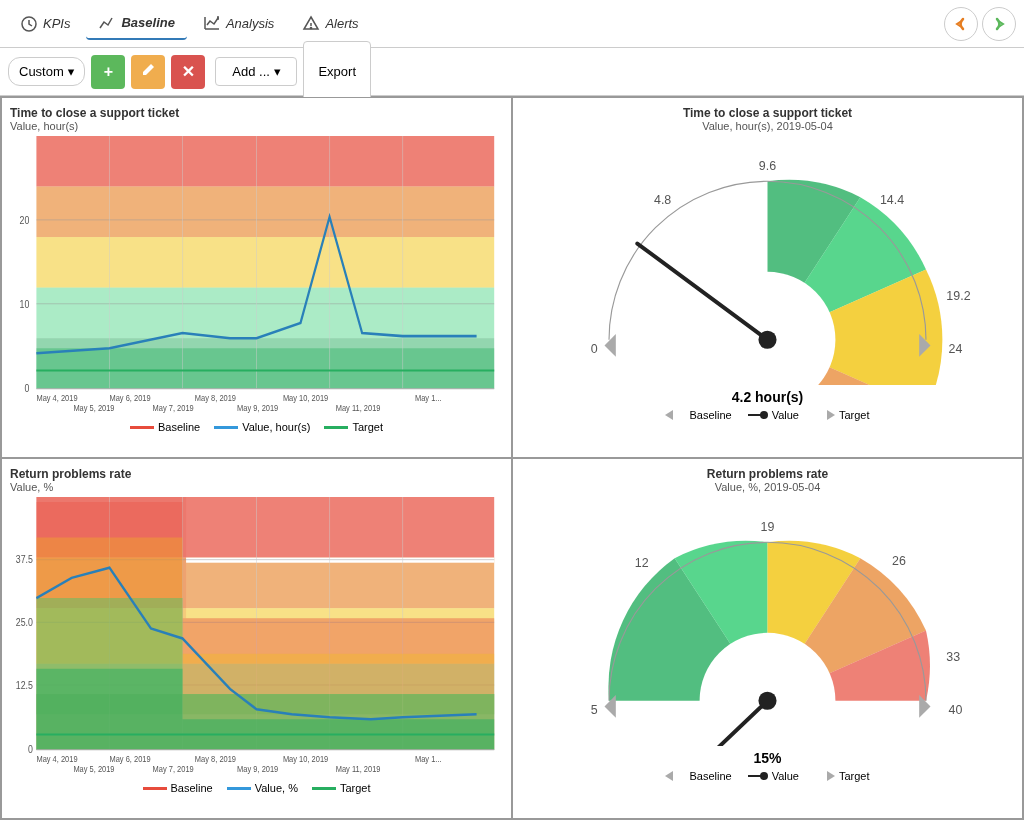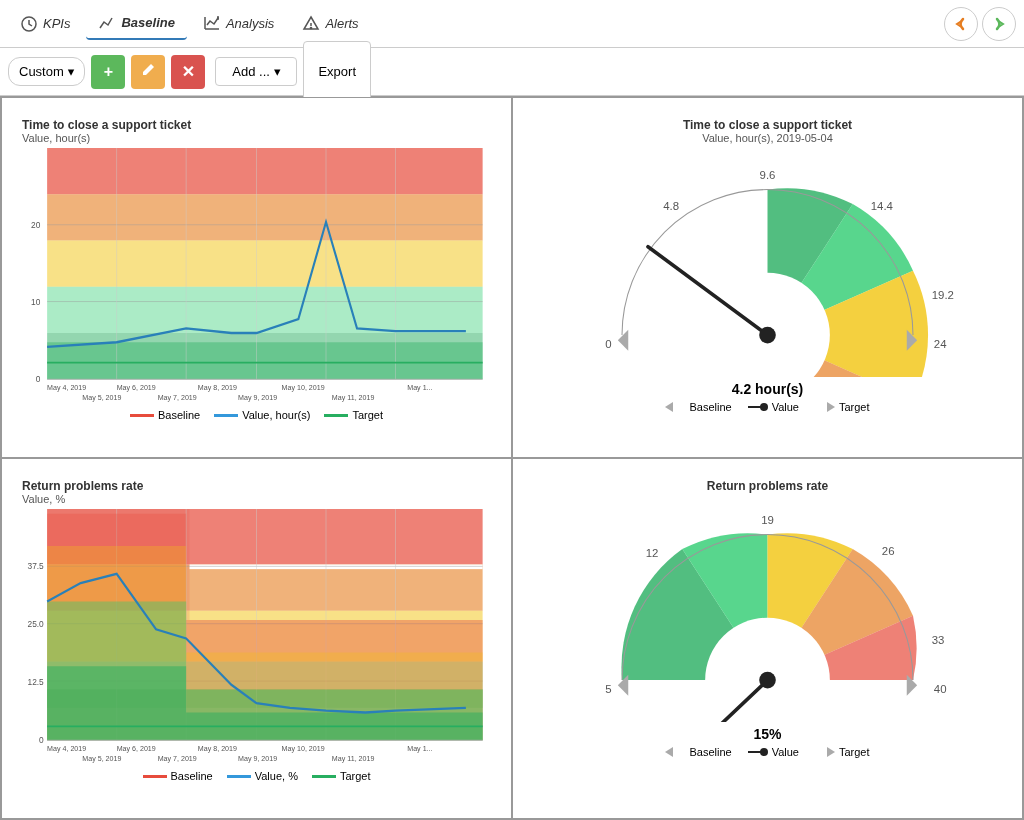--- a/index.html
+++ b/index.html
@@ -46,21 +46,21 @@
       padding: 22px 14px; background: #fff; border: 1px solid #ccc;
       border-radius: 4px; cursor: pointer; font-size: 13px;
     }
 
     
     .dashboard-grid {
       display: grid; grid-template-columns: 1fr 1fr; grid-template-rows: 1fr 1fr;
       height: calc(820px - 96px); border: 1px solid #999; margin: 0;
     }
     .panel {
-      background: #fff; border: 1px solid #999; padding: 20px; position: relative;
+      background: #fff; border: 1px solid #999; padding: 8px; position: relative;
       overflow: hidden;
     }
     .panel-title { font-size: 12px; font-weight: bold; color: #333; }
     .panel-subtitle { font-size: 11px; color: #555; margin-bottom: 4px; }
 
     
     .chart-container { width: 100%; height: calc(100% - 60px); position: relative; }
     .chart-legend { display: flex; gap: 14px; justify-content: center; margin-top: 2px; font-size: 11px; }
     .legend-item { display: flex; align-items: center; gap: 4px; }
     .legend-line { width: 24px; height: 3px; }
@@ -349,20 +349,21 @@
       <div class="legend-item">
         <div class="legend-line legend-green"></div>
         <span>Target</span>
       </div>
     </div>
   </div>
 
   <div class="panel">
     <div style="text-align:center;">
       <div class="panel-title">Return problems rate</div>
+      <div class="panel-subtitle">Value, %, 2019-05-04</div>
     </div>
     <div class="gauge-container">
       <svg width="100%" height="85%" viewBox="0 0 360 220">
 
         <path d="M 180 180 L 40 180 A 140 140 0 0 1 98 54 Z" fill="#27ae60" opacity="0.8"></path>
 
         <path d="M 180 180 L 98 54 A 140 140 0 0 1 180 40 Z" fill="#2ecc71" opacity="0.8"></path>
 
         <path d="M 180 180 L 180 40 A 140 140 0 0 1 262 54 Z" fill="#f1c40f" opacity="0.8"></path>
 

